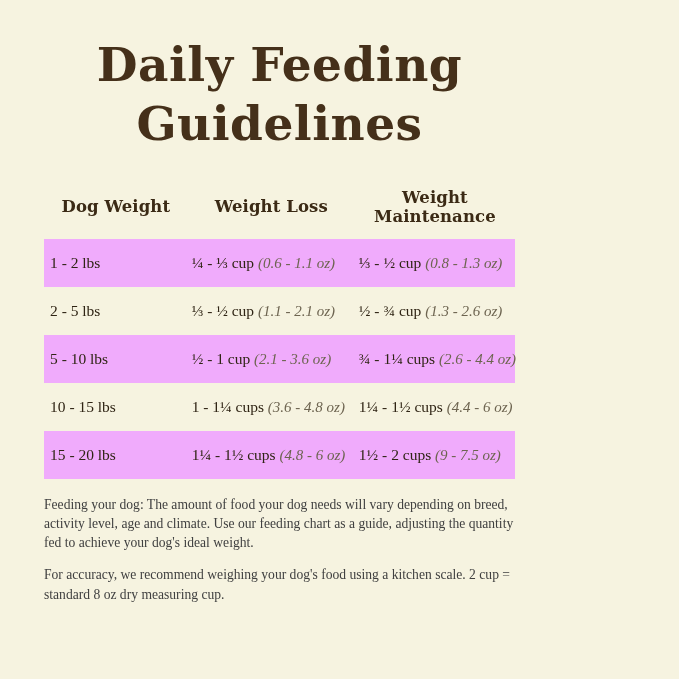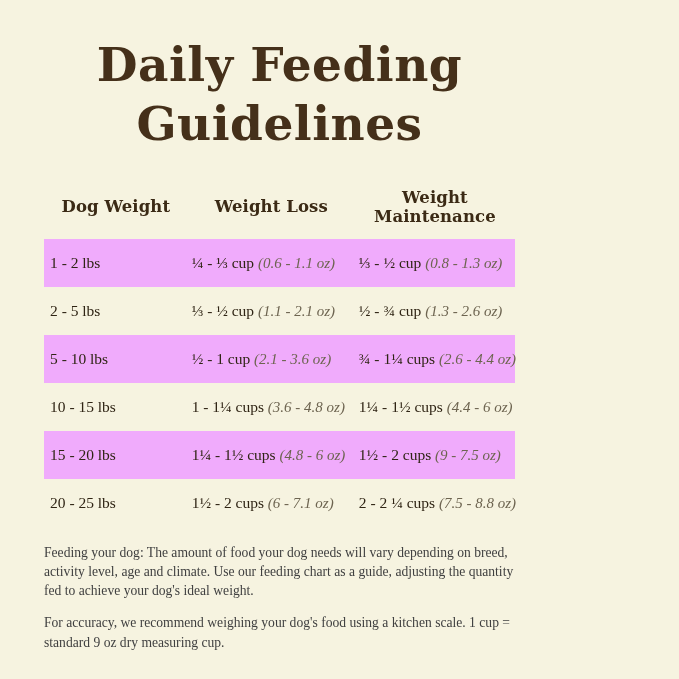--- a/index.html
+++ b/index.html
@@ -127,27 +127,22 @@
         <tr>
           <td class="weight">10 - 15 lbs</td>
           <td><span>1 - 1¼ cups</span> <span class="oz">(3.6 - 4.8 oz)</span></td>
           <td><span>1¼ - 1½ cups</span> <span class="oz">(4.4 - 6 oz)</span></td>
         </tr>
         <tr class="shaded">
           <td class="weight">15 - 20 lbs</td>
           <td><span>1¼ - 1½ cups</span> <span class="oz">(4.8 - 6 oz)</span></td>
           <td><span>1½ - 2 cups</span> <span class="oz">(9 - 7.5 oz)</span></td>
         </tr>
-        <tr>
-          <td class="weight">20 - 25 lbs</td>
-          <td><span>1½ - 2 cups</span> <span class="oz">(6 - 7.1 oz)</span></td>
-          <td><span>2 - 2 ¼ cups</span> <span class="oz">(7.5 - 8.8 oz)</span></td>
-        </tr>
       </tbody>
     </table>
   </div>
 
   <div class="notes">
     <p>Feeding your dog: The amount of food your dog needs will vary depending on breed, activity level, age and climate. Use our feeding chart as a guide, adjusting the quantity fed to achieve your dog's ideal weight.</p>
-    <p>For accuracy, we recommend weighing your dog's food using a kitchen scale. 1 cup = standard 9 oz dry measuring cup.</p>
+    <p>For accuracy, we recommend weighing your dog's food using a kitchen scale. 2 cup = standard 8 oz dry measuring cup.</p>
   </div>
 
 </div>
 
 </body></html>

